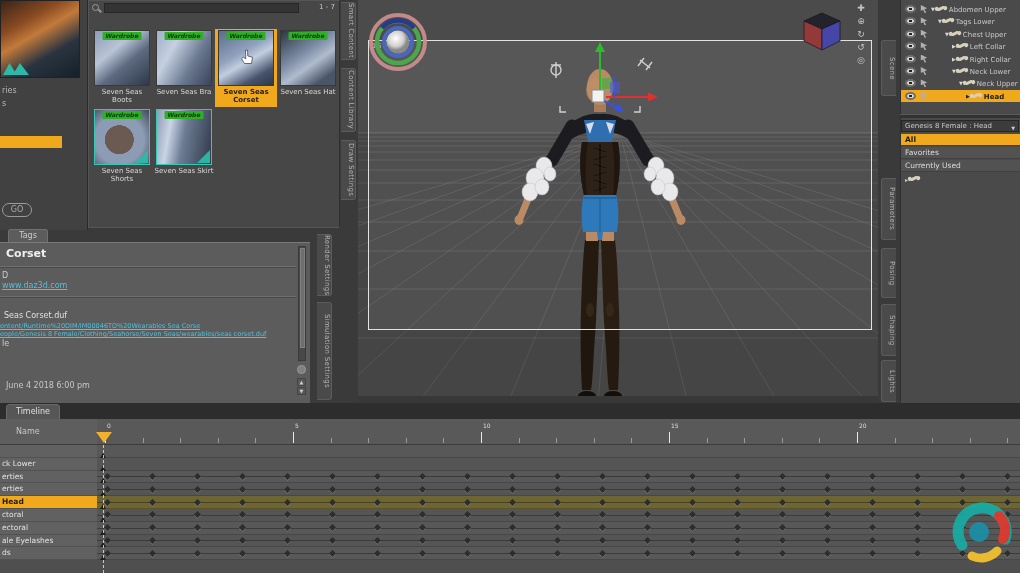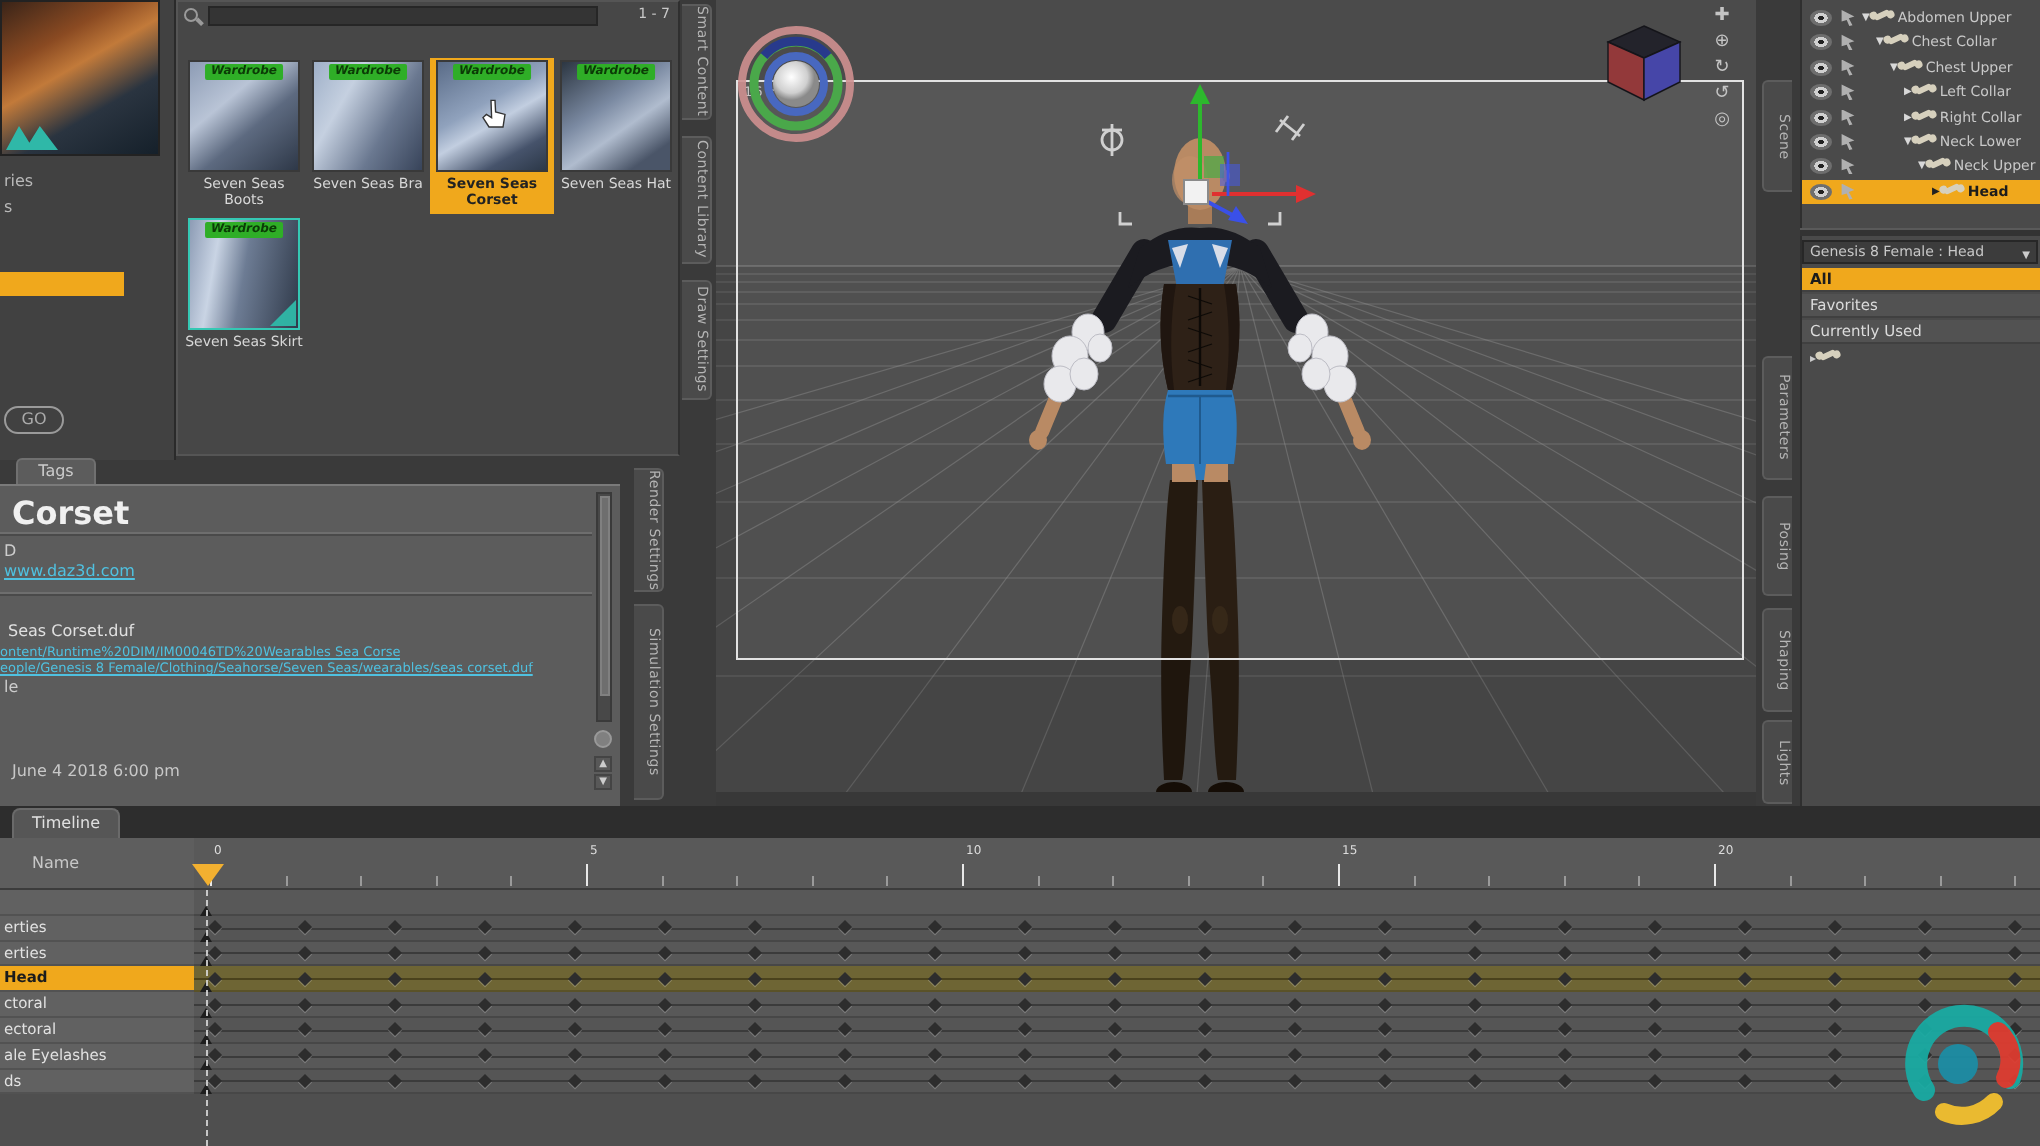--- a/index.html
+++ b/index.html
@@ -37,21 +37,21 @@
   .badge{position:absolute;top:1px;left:50%;transform:translateX(-50%);background:#2fae27;color:#0b3b06;font-size:6px;font-style:italic;font-weight:bold;line-height:8px;padding:0 3px;white-space:nowrap;border-radius:1px}
   .ribbon{position:absolute;right:1px;bottom:1px;width:0;height:0;border-bottom:13px solid #2fb8a8;border-left:13px solid transparent;opacity:.95}
   .cursor{position:absolute;left:21px;top:18px}
   .clabel{font-size:7px;color:#d8d8d8;line-height:8px;margin-top:2px;min-height:17px;padding:0 1px}
   .card.selected{background:#f0a81c;padding-bottom:2px}
   .card.selected .clabel{color:#222;font-weight:600}
 
   
   #info-tab{position:absolute;left:8px;top:229px;width:40px;height:13px;background:#5c5c5c;border:1px solid #707070;border-bottom:none;border-radius:3px 3px 0 0;font-size:8px;color:#ccc;text-align:center;line-height:12px}
   #info-panel{position:absolute;left:0;top:242px;width:310px;height:161px;background:#5c5c5c;border-top:1px solid #7a7a7a}
-  #info-title{position:absolute;left:6px;top:4px;font-size:16px;font-weight:600;color:#f0f0f0}
+  #info-title{position:absolute;left:6px;top:4px;font-size:11px;font-weight:600;color:#f0f0f0}
   .ihr{position:absolute;left:0;width:296px;height:2px;border-top:1px solid #6e6e6e;border-bottom:1px solid #4a4a4a}
   #info-meta{position:absolute;left:2px;top:28px;font-size:8px;color:#ccc}
   #info-site{position:absolute;left:2px;top:38px;font-size:8px;color:#4fc1e0;text-decoration:underline}
   #info-file{position:absolute;left:4px;top:68px;font-size:8px;color:#e0e0e0}
   .plink{position:absolute;left:0;font-size:6.5px;color:#4fc1e0;text-decoration:underline;white-space:nowrap;overflow:hidden}
   #info-tail{position:absolute;left:2px;top:96px;font-size:8px;color:#ccc}
   #info-date{position:absolute;left:6px;top:138px;font-size:8px;color:#c8c8c8}
   #sb{position:absolute;right:4px;top:3px;width:8px;height:115px;background:#484848;border:1px solid #3a3a3a}
   #sb-thumb{position:absolute;left:0;top:1px;width:5px;height:100px;background:#6e6e6e;border:1px solid #808080;margin-left:1px}
   #sb-knob{position:absolute;right:4px;top:122px;width:9px;height:9px;border-radius:50%;background:#808080;border:1px solid #999}
@@ -163,20 +163,27 @@
                 <path d="M5.5 1.2 L7.5 1.2 L7.8 7 L12.5 8.2 L11.5 14.5 L4.5 14.5 L1.5 9.8 L3.2 8.2 L5.8 9.8 Z" fill="#fff" stroke="#333" stroke-width="0.7"></path>
               </svg></span>
           </div>
           <div class="clabel">Seven Seas Corset</div>
         </div>
         <div class="card">
           <div class="thumb thumb-hat">
             <span class="badge">Wardrobe</span>
           </div>
           <div class="clabel">Seven Seas Hat</div>
+        </div>
+        <div class="card">
+          <div class="thumb thumb-shorts accent">
+            <span class="badge">Wardrobe</span>
+            <span class="ribbon"></span>
+          </div>
+          <div class="clabel">Seven Seas Shorts</div>
         </div>
         <div class="card">
           <div class="thumb thumb-skirt accent">
             <span class="badge">Wardrobe</span>
             <span class="ribbon"></span>
           </div>
           <div class="clabel">Seven Seas Skirt</div>
         </div>
       </div>
   </div>
@@ -357,21 +364,21 @@
   <div id="scene-panel">
     <div id="tree">
         <div class="trow" style="top: 3px;">
           <span class="eye"></span>
           <span class="ptr"></span>
           <span class="grp" style="left: 30px;"><span class="exp">▼</span><span class="bone"></span><span>Abdomen Upper</span></span>
         </div>
         <div class="trow" style="top: 15.4px;">
           <span class="eye"></span>
           <span class="ptr"></span>
-          <span class="grp" style="left: 37px;"><span class="exp">▼</span><span class="bone"></span><span>Chest Collar</span></span>
+          <span class="grp" style="left: 37px;"><span class="exp">▼</span><span class="bone"></span><span>Tags Lower</span></span>
         </div>
         <div class="trow" style="top: 27.8px;">
           <span class="eye"></span>
           <span class="ptr"></span>
           <span class="grp" style="left: 44px;"><span class="exp">▼</span><span class="bone"></span><span>Chest Upper</span></span>
         </div>
         <div class="trow" style="top: 40.2px;">
           <span class="eye"></span>
           <span class="ptr"></span>
           <span class="grp" style="left: 51px;"><span class="exp">▶</span><span class="bone"></span><span>Left Collar</span></span>
@@ -451,20 +458,26 @@
       <div id="playhead-tri"></div>
       <div id="playhead-line"></div>
       <div id="tracks">
           <div class="trackrow">
             <div class="rlabel"></div>
             <div class="rtrack">
               <span class="pmark"></span>
             </div>
           </div>
           <div class="trackrow">
+            <div class="rlabel">ck Lower</div>
+            <div class="rtrack">
+              <span class="pmark"></span>
+            </div>
+          </div>
+          <div class="trackrow">
             <div class="rlabel">erties</div>
             <div class="rtrack">
               <div class="kline"></div>
               <span class="kd" style="left: 8px;"></span>
               <span class="kd" style="left: 53px;"></span>
               <span class="kd" style="left: 98px;"></span>
               <span class="kd" style="left: 143px;"></span>
               <span class="kd" style="left: 188px;"></span>
               <span class="kd" style="left: 233px;"></span>
               <span class="kd" style="left: 278px;"></span>

